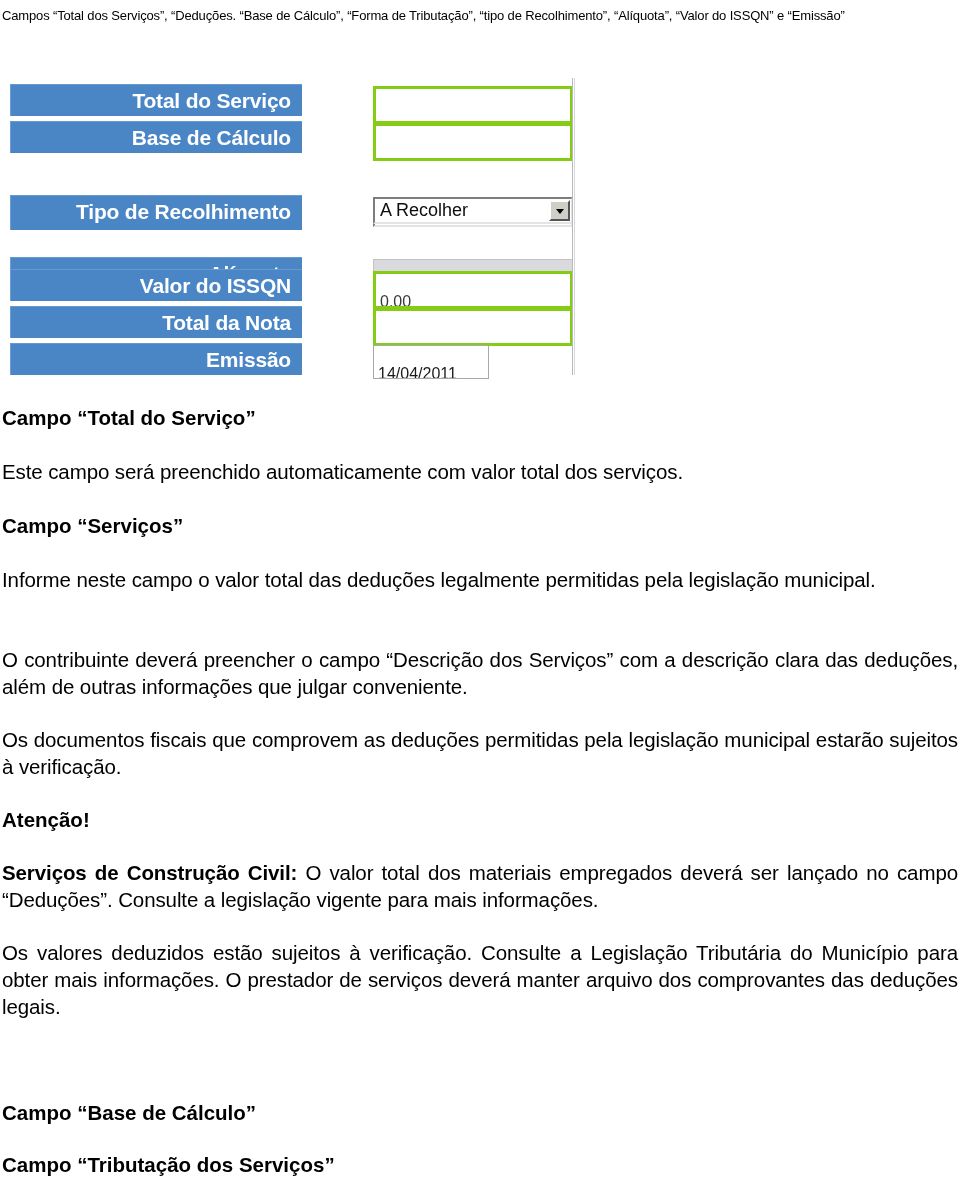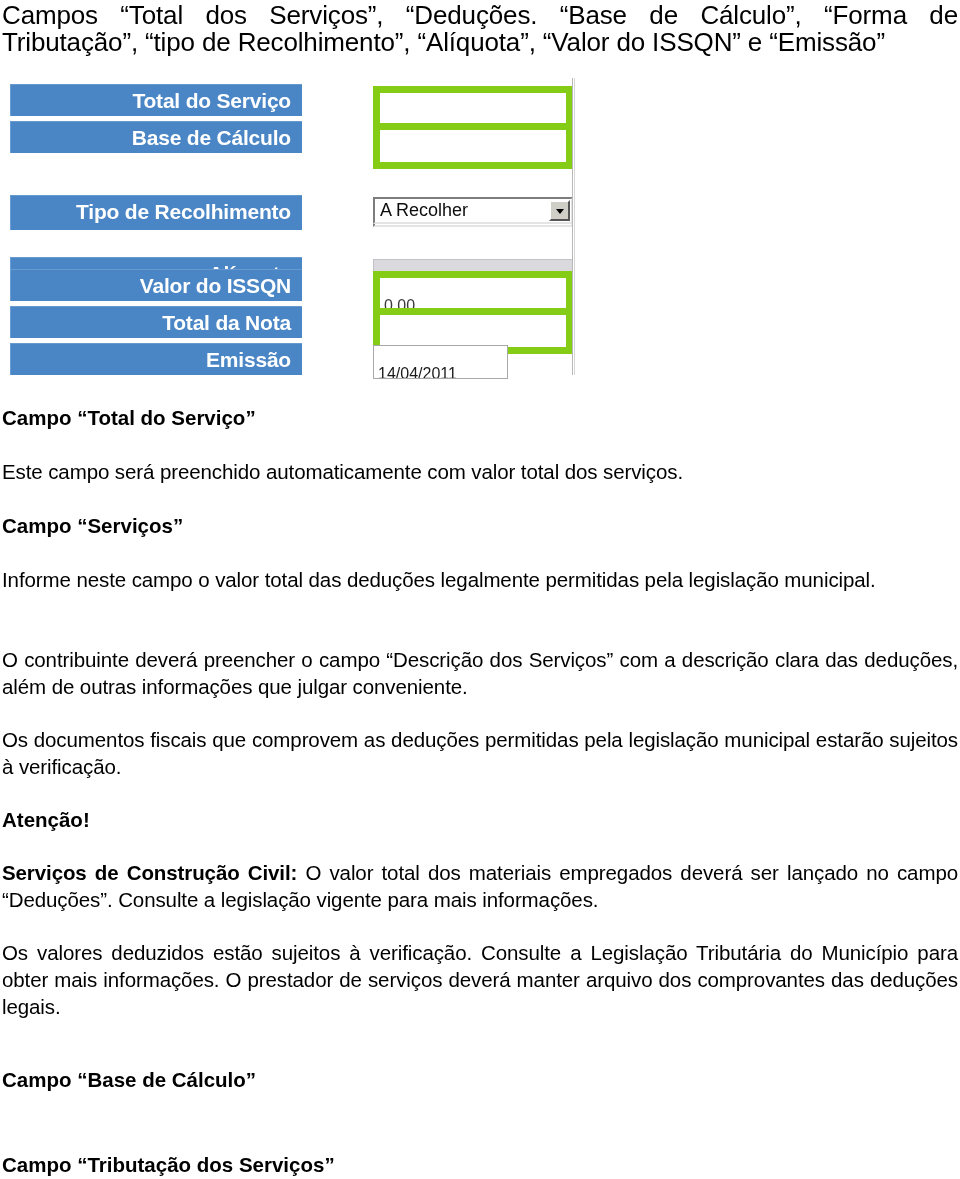--- a/index.html
+++ b/index.html
@@ -40,21 +40,21 @@
     text-align: left;
   }
   .bold-inline { font-weight: bold; }
 
   
   .intro {
     position: absolute;
     left: 2px;
     top: 2px;
     width: 956px;
-    font-size: 26px;
+    font-size: 13px;
     line-height: 27px;
     text-align: justify;
     text-justify: inter-word;
     letter-spacing: -0.15px;
   }
 
   
   .form-shot {
     position: absolute;
     left: 0px;
@@ -113,26 +113,26 @@
     padding: 16px 4px;
     font-family: "Liberation Sans", sans-serif;
     white-space: nowrap;
     overflow: hidden;
   }
   .tinput.readonly {
     background: #d9d9de;
     border: 1px solid #c2c2c8;
   }
   .tinput.narrow {
-    width: 135px;
+    width: 116px;
     border: 1px solid #a8a8a8;
     color: #1a1a1a;
   }
   .tinput.plainborder {
-    border: 7px solid #84cc16;
+    border: 3px solid #84cc16;
   }
 
   
   .tselect {
     position: relative;
     width: 200px;
     height: 27px;
     box-sizing: border-box;
     background: #ffffff;
     border: 2px solid;
@@ -287,21 +287,21 @@
   </div>
 
   <div class="sec" style="top:859px;">
     <div class="para"><span class="bold-inline">Serviços de Construção Civil:</span><span> O valor total dos materiais empregados deverá ser lançado no campo “Deduções”. Consulte a legislação vigente para mais informações.</span></div>
   </div>
 
   <div class="sec" style="top:939px;">
     <div class="para">Os valores deduzidos estão sujeitos à verificação. Consulte a Legislação Tributária do Município para obter mais informações. O prestador de serviços deverá manter arquivo dos comprovantes das deduções legais.</div>
   </div>
 
-  <div class="sec" style="top:1066px;">
+  <div class="sec" style="top:1099px;">
     <div class="heading">Campo “Base de Cálculo”</div>
   </div>
 
 
   <div class="sec" style="top:1151px;">
     <div class="heading">Campo “Tributação dos Serviços”</div>
   </div>
 
 </div>
 

